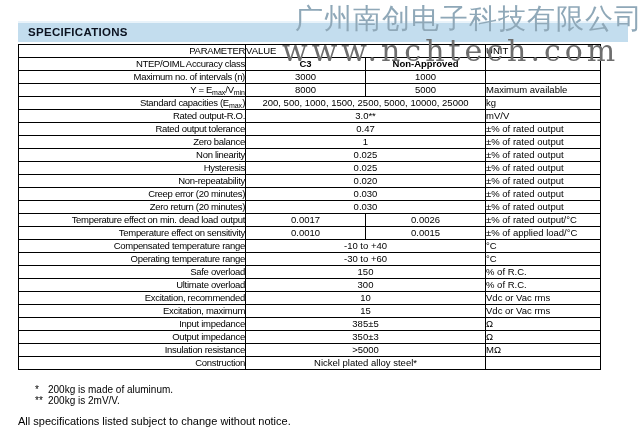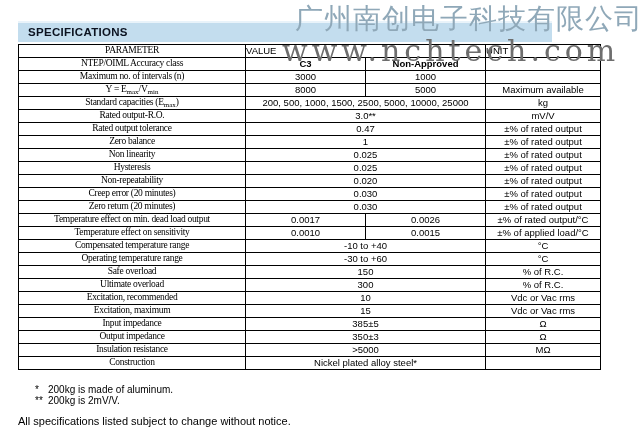--- a/index.html
+++ b/index.html
@@ -8,44 +8,44 @@
     background:#ffffff;
     font-family:"Liberation Sans", sans-serif;
     position:relative;
     overflow:hidden;
     color:#000;
   }
   .page { position:absolute; inset:0; }
 
   
   .title-band {
-    position:absolute; left:18px; top:21px; width:534px; height:21px;
+    position:absolute; left:18px; top:21px; width:610px; height:21px;
     background:linear-gradient(to bottom, #e9f3fa 0, #e9f3fa 2px, #c3ddee 2px);
     display:flex; align-items:center; box-sizing:border-box; padding-left:10px;
   }
   .title-band .title-text {
     font-weight:bold; font-size:11.5px; letter-spacing:0.3px; color:#0b1220;
   }
 
   
   table.spec-table {
     position:absolute; left:18px; top:44px; width:582px;
     border-collapse:collapse; table-layout:fixed;
   }
   table.spec-table td, table.spec-table th {
     border:1px solid #000;
     height:12px; padding:0; line-height:1;
     font-size:9.5px; overflow:hidden; white-space:nowrap;
     font-weight:normal;
   }
-  th.param, td.param { text-align:center; padding-left:9px; font-weight:bold; letter-spacing:-0.3px;font-family:Liberation Serif, serif; }
+  th.param, td.param { text-align:right; padding-left:9px; font-weight:bold; letter-spacing:-0.3px; }
   th.val  { text-align:left; font-weight:bold; }
   td.val  { text-align:center; }
   td.val.b { font-weight:bold; }
-  td.unit { text-align:center; font-size:9px; }
+  td.unit { text-align:left; font-size:9px; }
   sub { font-size:7px; vertical-align:-2px; letter-spacing:0; }
 
   
   .footnotes { position:absolute; left:23px; top:384px; font-size:10px;margin-left:12px; }
   .footnotes .line { height:11px; line-height:11px; }
   .footnotes .marker { display:inline-block; width:13px; }
   .disclaimer { position:absolute; left:18px; top:415px; font-size:11px;text-align:center; }
 
   
   .wm-company {

